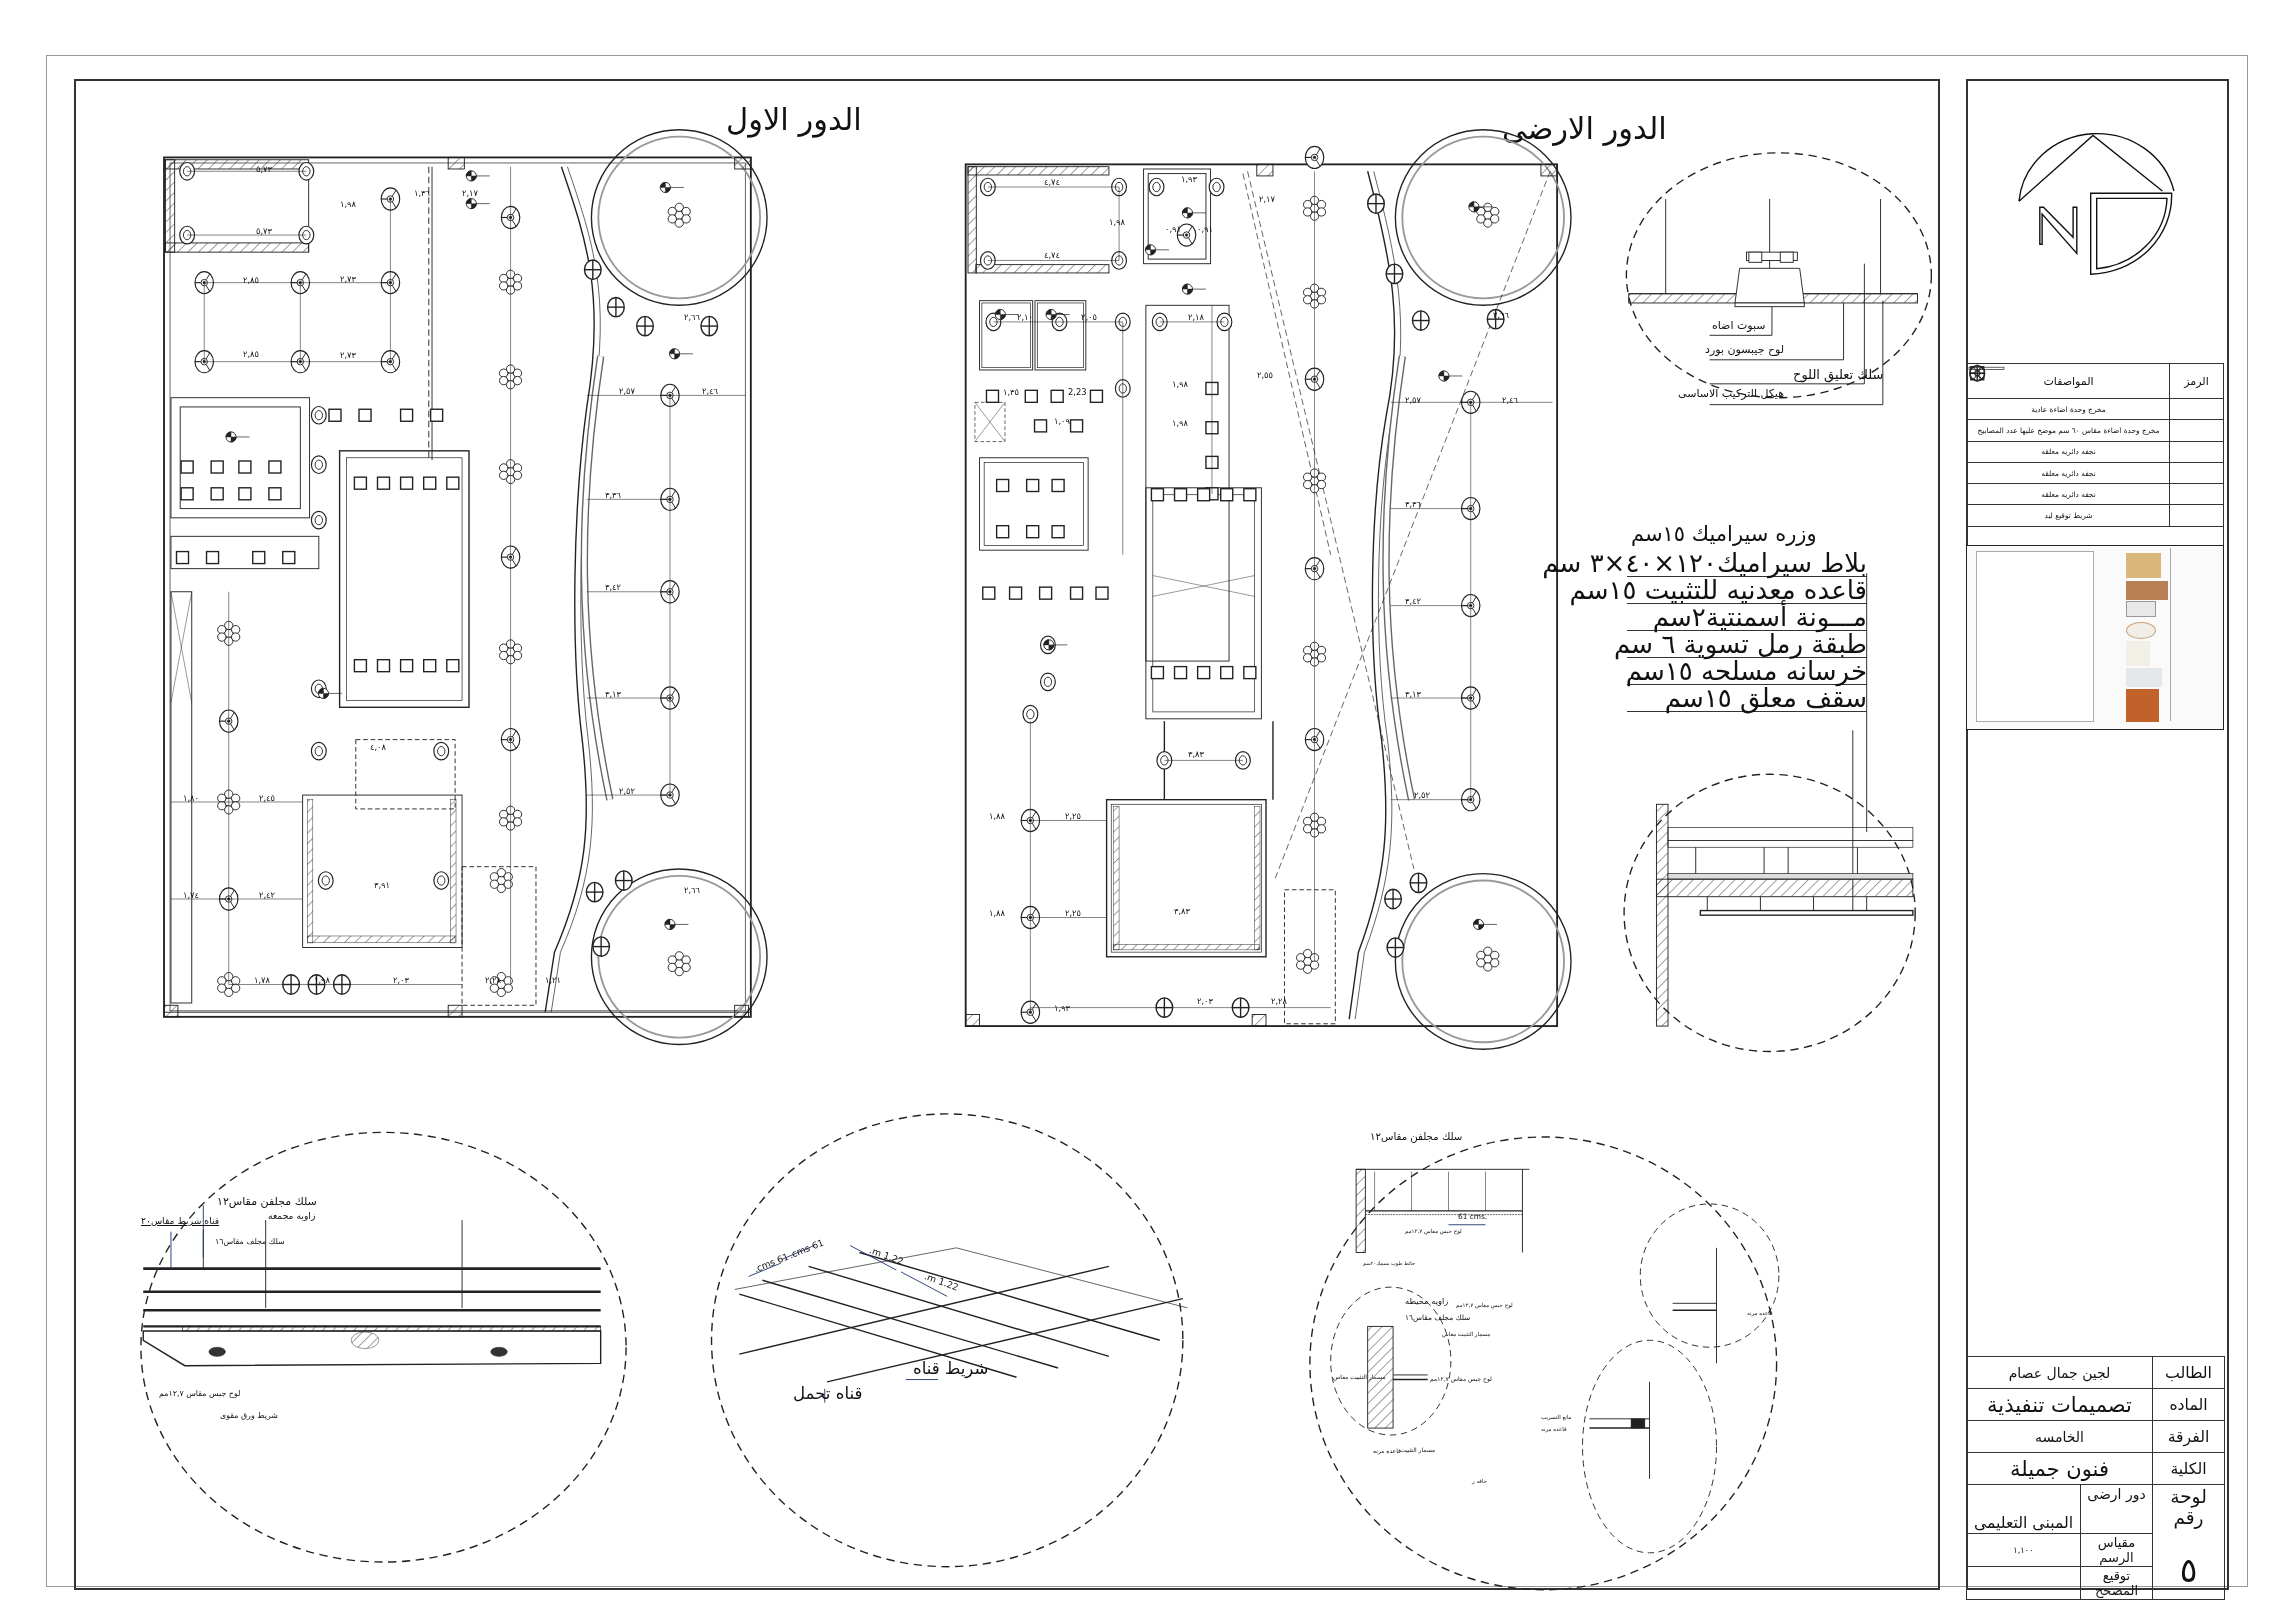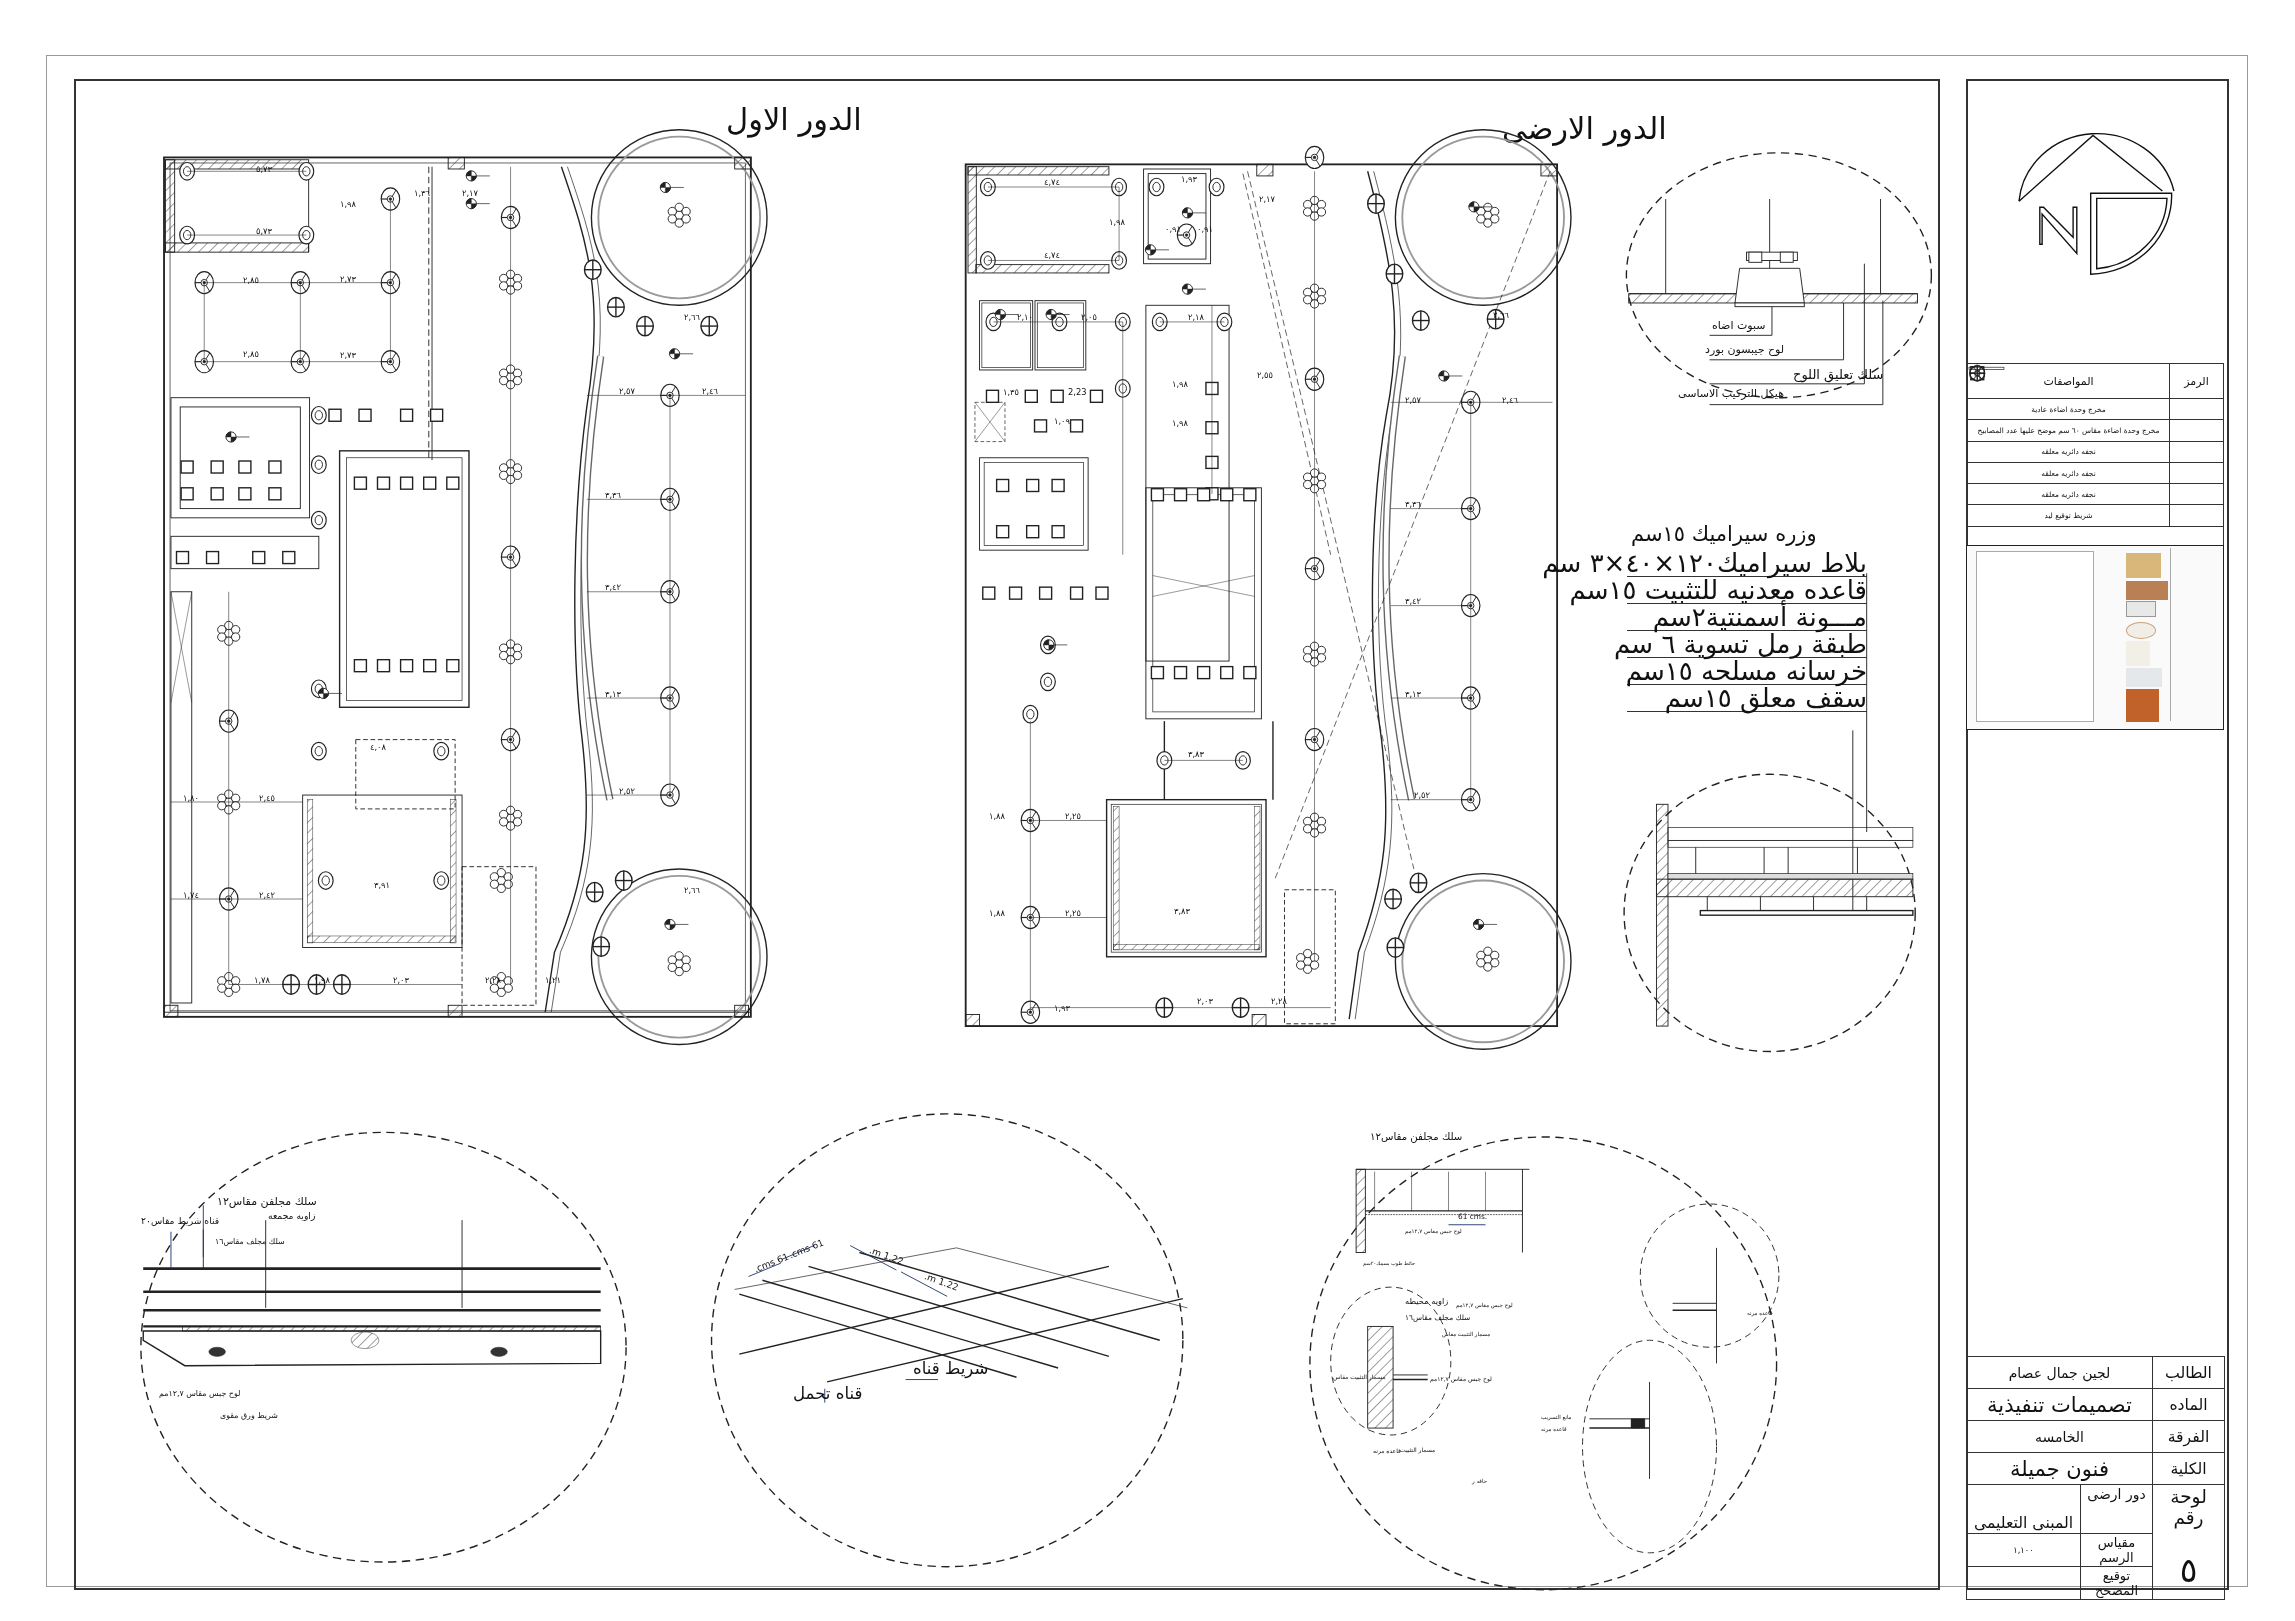--- a/index.html
+++ b/index.html
@@ -625,21 +625,21 @@
   <div>خرسانه مسلحه   ١٥سم</div>
   <div>سقف معلق ١٥سم</div>
 </div>
 
 <div class="abs lbl" style="left:1712px;top:319px;font-size:11px;">سبوت اضاه</div>
 <div class="abs lbl" style="left:1705px;top:343px;font-size:11px;">لوح جيبسون بورد</div>
 <div class="abs lbl" style="left:1793px;top:367px;font-size:13px;">سلك تعليق اللوح</div>
 <div class="abs lbl" style="left:1678px;top:387px;font-size:11px;">هيكل التركيب الاساسى</div>
 
 <div class="abs lbl" style="left:217px;top:1195px;font-size:11px;">سلك مجلفن مقاس١٢</div>
-<div class="abs lbl" style="left:141px;top:1215px;font-size:9.2px;">قناه شريط مقاس٢٠</div>
+<div class="abs lbl" style="left:141px;top:1215px;font-size:9.2px;text-decoration:underline;">قناه شريط مقاس٢٠</div>
 <div class="abs lbl" style="left:215px;top:1237px;font-size:7.9px;">سلك مجلف مقاس١٦</div>
 <div class="abs lbl" style="left:268px;top:1210px;font-size:9.2px;">زاويه مجمعه</div>
 <div class="abs lbl" style="left:159px;top:1389px;font-size:7.9px;">لوح جبس مقاس ١٢,٧مم</div>
 <div class="abs lbl" style="left:220px;top:1391px;font-size:7.9px;margin-top:20px;">شريط ورق مقوى</div>
 
 <div class="abs lbl" style="left:753px;top:1257px;font-size:9.2px;transform:rotate(-22deg);">61 cms.</div>
 <div class="abs lbl" style="left:788px;top:1243px;font-size:9.2px;transform:rotate(-22deg);">61 cms.</div>
 <div class="abs lbl" style="left:869px;top:1250px;font-size:9.2px;transform:rotate(20deg);">1.22 m.</div>
 <div class="abs lbl" style="left:924px;top:1276px;font-size:9.2px;transform:rotate(20deg);">1.22 m.</div>
 <div class="abs lbl" style="left:913px;top:1359px;font-size:16.6px;">شريط قناه</div>

